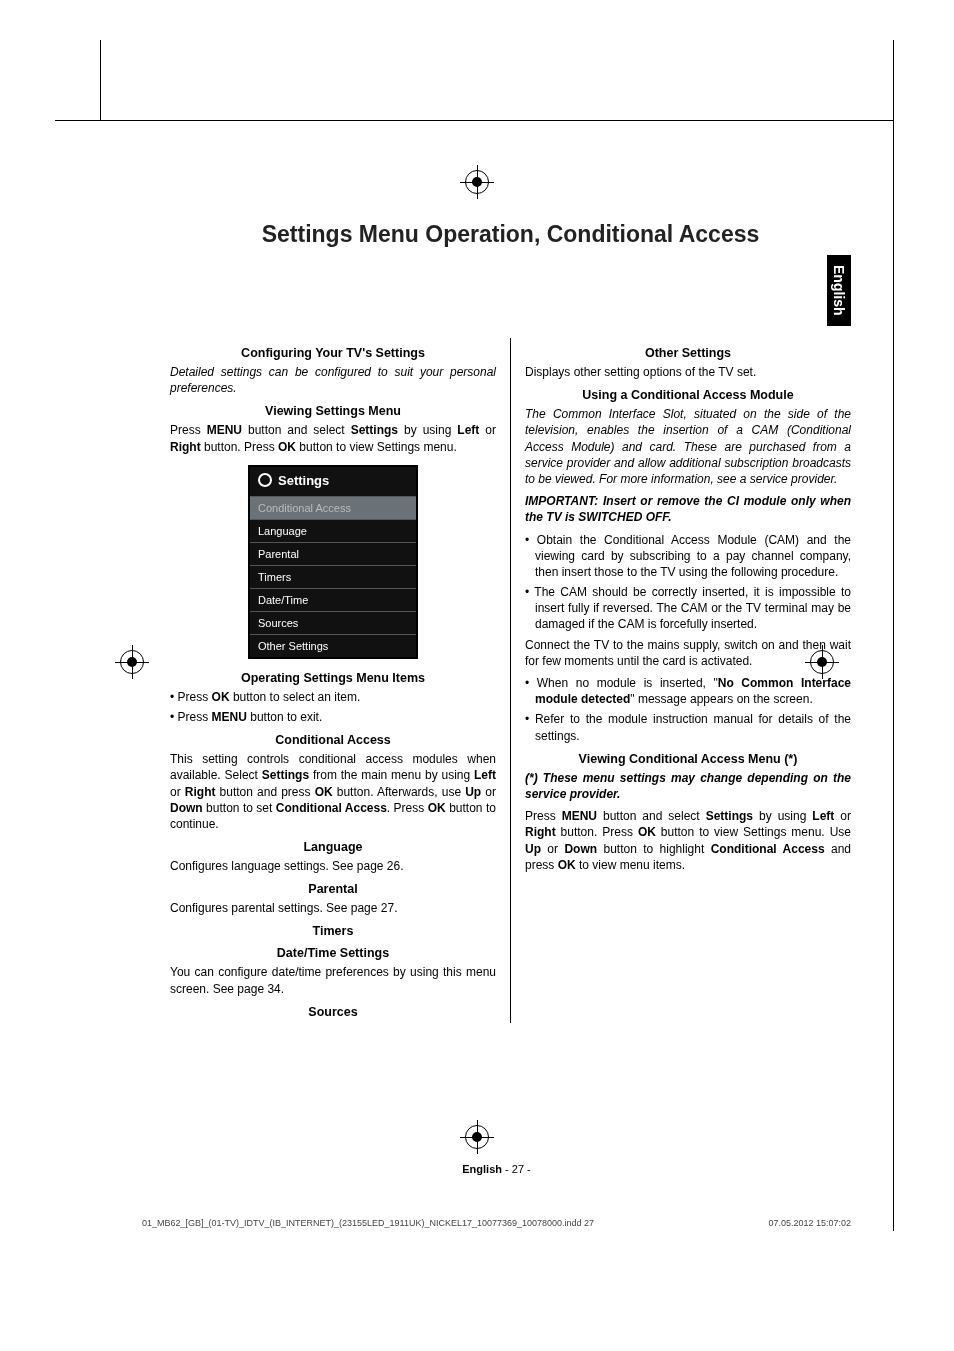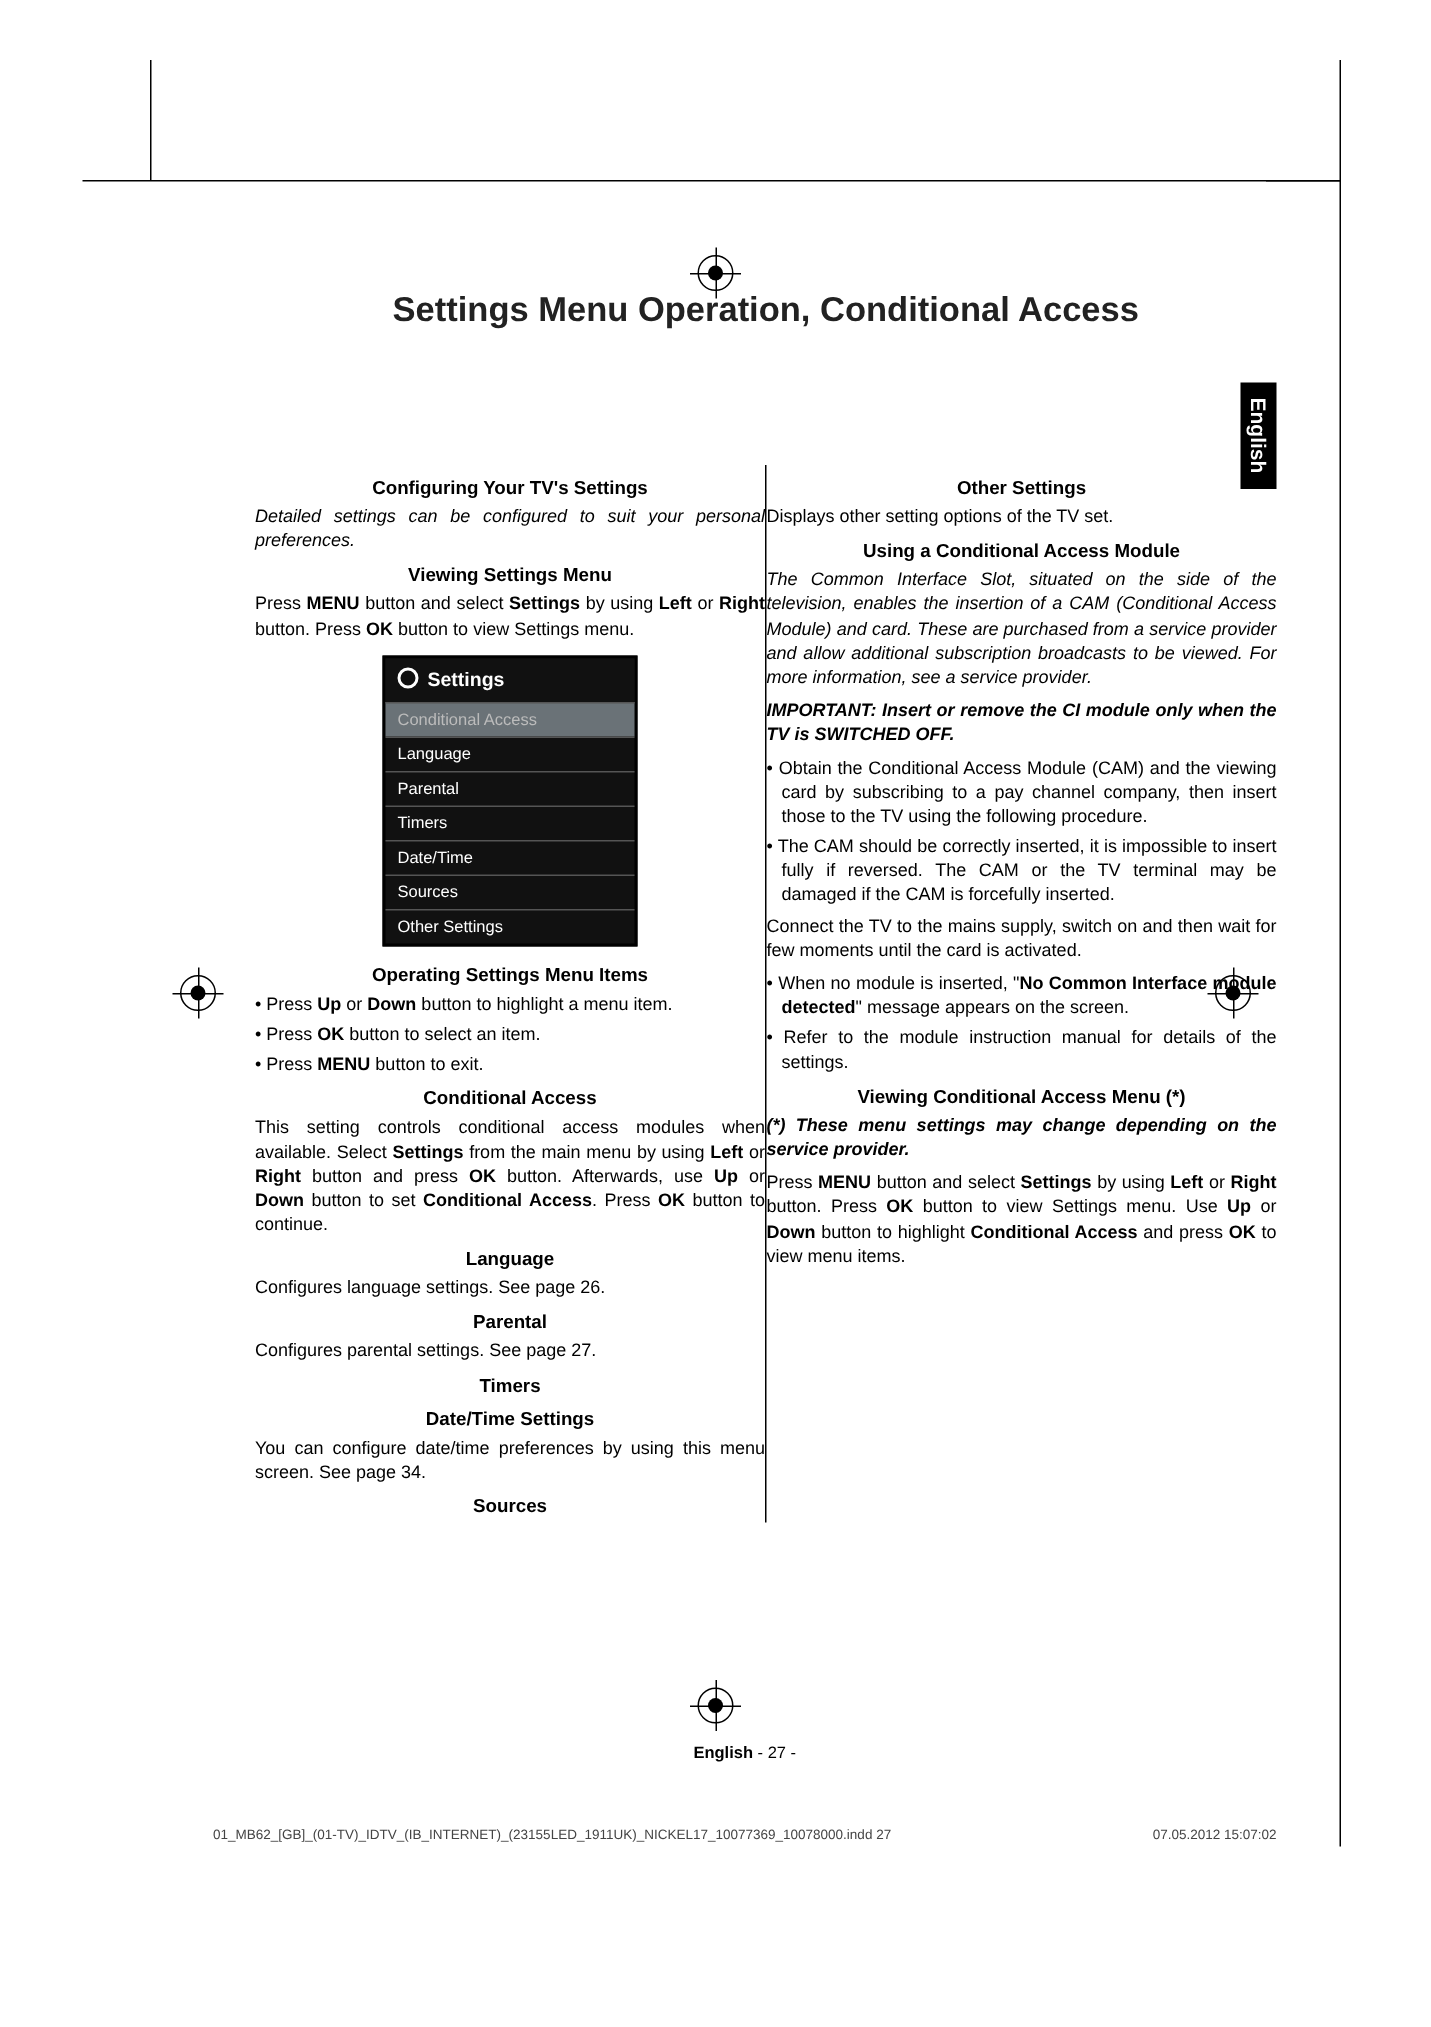--- a/index.html
+++ b/index.html
@@ -10,24 +10,24 @@
     .crop-mark-v2 { position: absolute; top: 40px; left: 100px; width: 1px; height: 80px; background: #000; }
     .crop-mark-h2 { position: absolute; top: 120px; left: 55px; width: 45px; height: 1px; background: #000; }
     .reg-mark { position: absolute; width: 24px; height: 24px; border: 1px solid #000; border-radius: 50%; background: #fff; }
     .reg-mark::before { content: ""; position: absolute; top: 50%; left: -6px; right: -6px; height: 1px; background: #000; }
     .reg-mark::after  { content: ""; position: absolute; left: 50%; top: -6px; bottom: -6px; width: 1px; background: #000; }
     .reg-mark-inner { position: absolute; top: 50%; left: 50%; width: 10px; height: 10px; margin: -5px 0 0 -5px; background: #000; border-radius: 50%; }
     .reg-top { top: 170px; left: 465px; }
     .reg-left { top: 650px; left: 120px; }
     .reg-right { top: 650px; right: 120px; }
     .reg-bottom { top: 1125px; left: 465px; }
-    .content-frame { position: absolute; top: 120px; left: 100px; right: 60px; bottom: 120px; border-top: 1px solid #000; border-right: 1px solid #000; padding: 72px 42px 40px 70px; }
+    .content-frame { position: absolute; top: 120px; left: 100px; right: 60px; bottom: 120px; border-top: 1px solid #000; border-right: 1px solid #000; padding: 100px 42px 40px 70px; }
     .main-title { font-size: 23px; font-weight: bold; text-align: center; margin-bottom: 90px; color: #222; }
     .language-tab { position: absolute; right: 42px; top: 134px; background: #000; color: #fff; writing-mode: vertical-rl; text-orientation: mixed; padding: 10px 4px; font-weight: bold; font-size: 14px; }
-    .columns { display: flex; }
+    .columns { display: flex; gap: 14px; }
     .col { flex: 1; }
     .col-sep { width: 1px; background: #000; align-self: stretch; }
     .section-head { font-weight: bold; text-align: center; margin: 8px 0 4px; font-size: 12.5px; }
     p { margin-bottom: 6px; line-height: 1.35; text-align: justify; }
     .ital { font-style: italic; text-align: justify; }
     .bold { font-weight: bold; }
     .boldital { font-weight: bold; font-style: italic; }
     ul.plain { list-style: none; margin-left: 0; }
     ul.plain li { margin-bottom: 4px; padding-left: 10px; text-indent: -10px; line-height: 1.35; text-align: justify; }
     ul.plain li::before { content: "• "; }
@@ -86,21 +86,20 @@
           <div class="settings-item">Language</div>
           <div class="settings-item">Parental</div>
           <div class="settings-item">Timers</div>
           <div class="settings-item">Date/Time</div>
           <div class="settings-item">Sources</div>
           <div class="settings-item">Other Settings</div>
         </div>
 
         <div class="section-head">Operating Settings Menu Items</div>
         <ul class="plain">
-          <li><span>Press </span><span class="bold">Up</span><span> or </span><span class="bold">Down</span><span> button to highlight a menu item.</span></li>
           <li><span>Press </span><span class="bold">OK</span><span> button to select an item.</span></li>
           <li><span>Press </span><span class="bold">MENU</span><span> button to exit.</span></li>
         </ul>
 
         <div class="section-head">Conditional Access</div>
         <p>
           <span>This setting controls conditional access modules when available. Select </span><span class="bold">Settings</span><span> from the main menu by using </span><span class="bold">Left</span><span> or </span><span class="bold">Right</span><span> button and press </span><span class="bold">OK</span><span> button. Afterwards, use </span><span class="bold">Up</span><span> or </span><span class="bold">Down</span><span> button to set </span><span class="bold">Conditional Access</span><span>. Press </span><span class="bold">OK</span><span> button to continue.</span>
         </p>
 
         <div class="section-head">Language</div>

